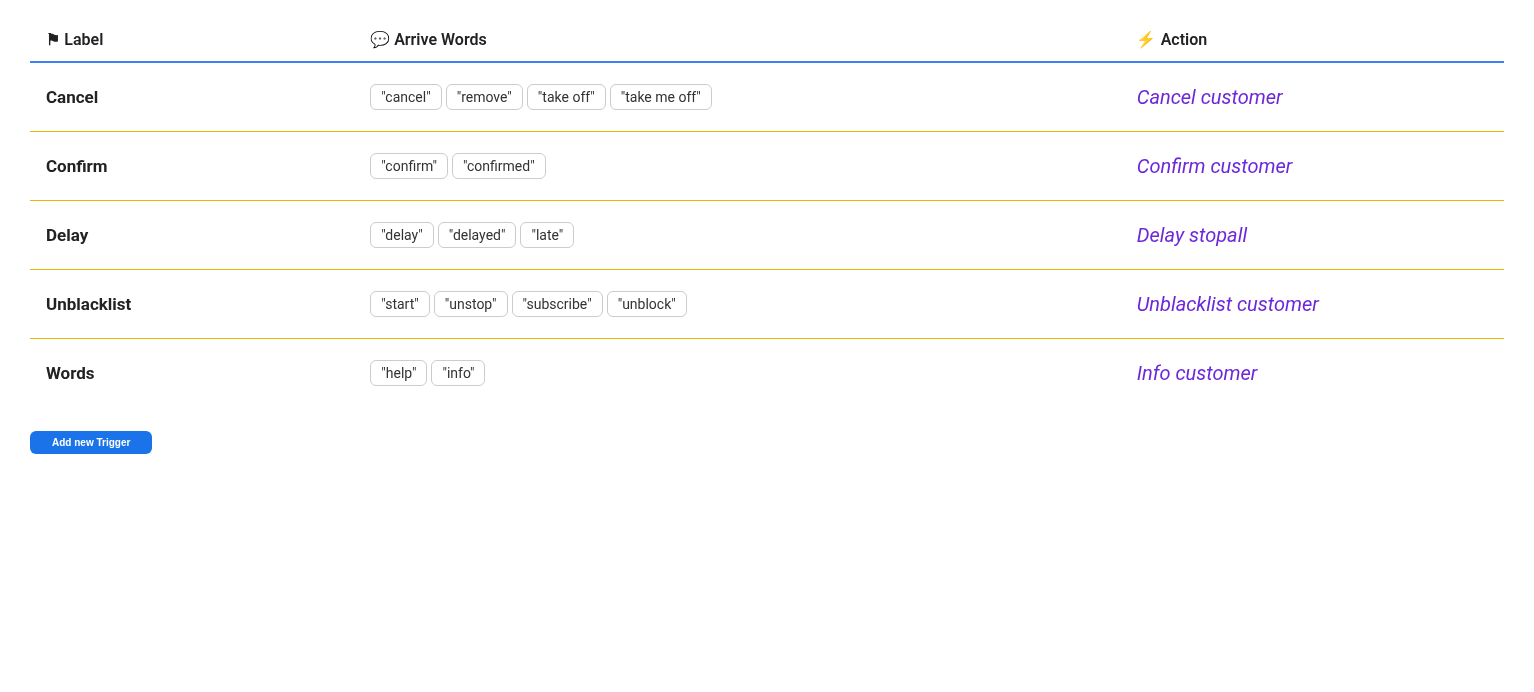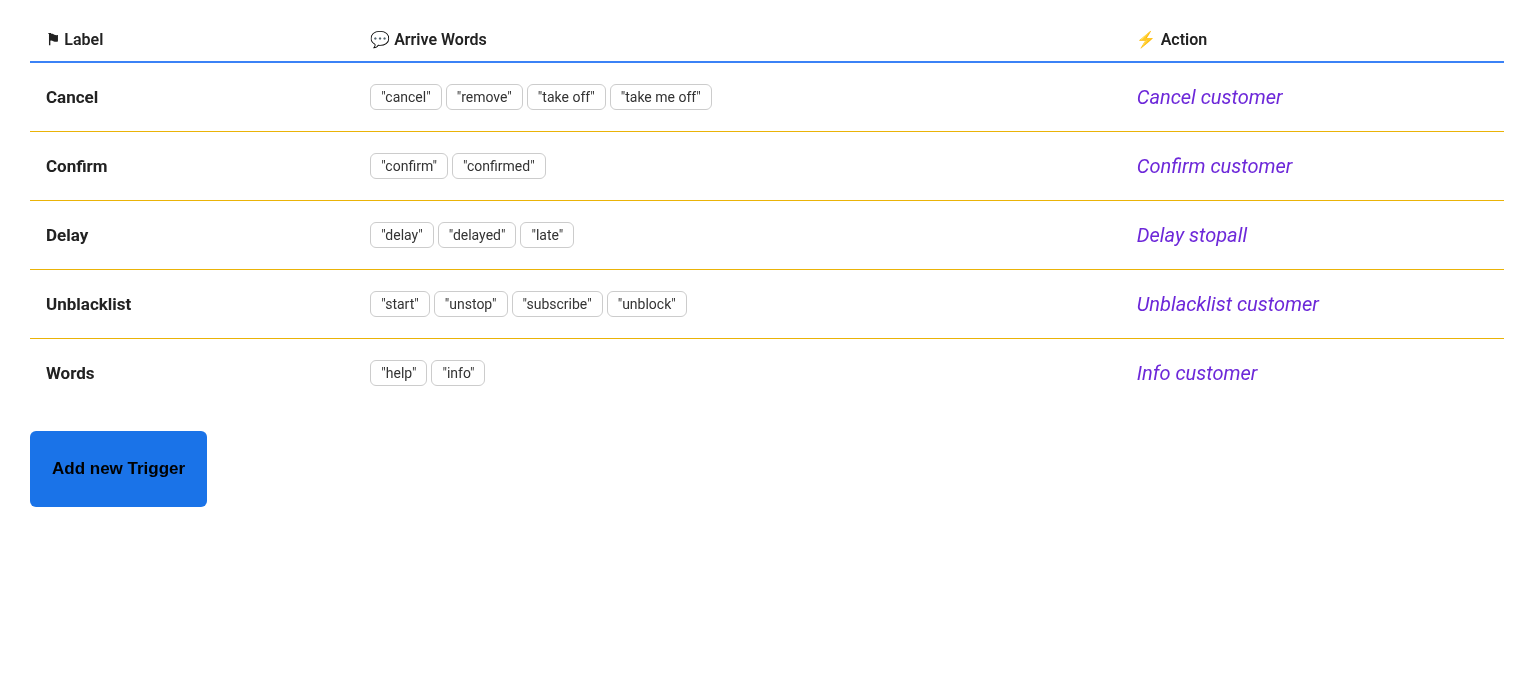--- a/index.html
+++ b/index.html
@@ -57,25 +57,25 @@
       border-radius: 6px;
       padding: 4px 10px;
       margin: 3px 4px 3px 0;
       font-size: 14px;
       color: #333;
       background: #fff;
     }
     .add-trigger-btn {
       margin-top: 24px;
       background: #1a73e8;
-      color: #000000;
+      color: #ffffff;
       border: none;
       border-radius: 6px;
-      padding: 28px 22px;
-      font-size: 17px;
+      padding: 6px 22px;
+      font-size: 10px;
       font-weight: 600;
       cursor: pointer;
     }
   </style>
 </head>
 <body>
 
 <div class="container">
   <table>
     <thead>

